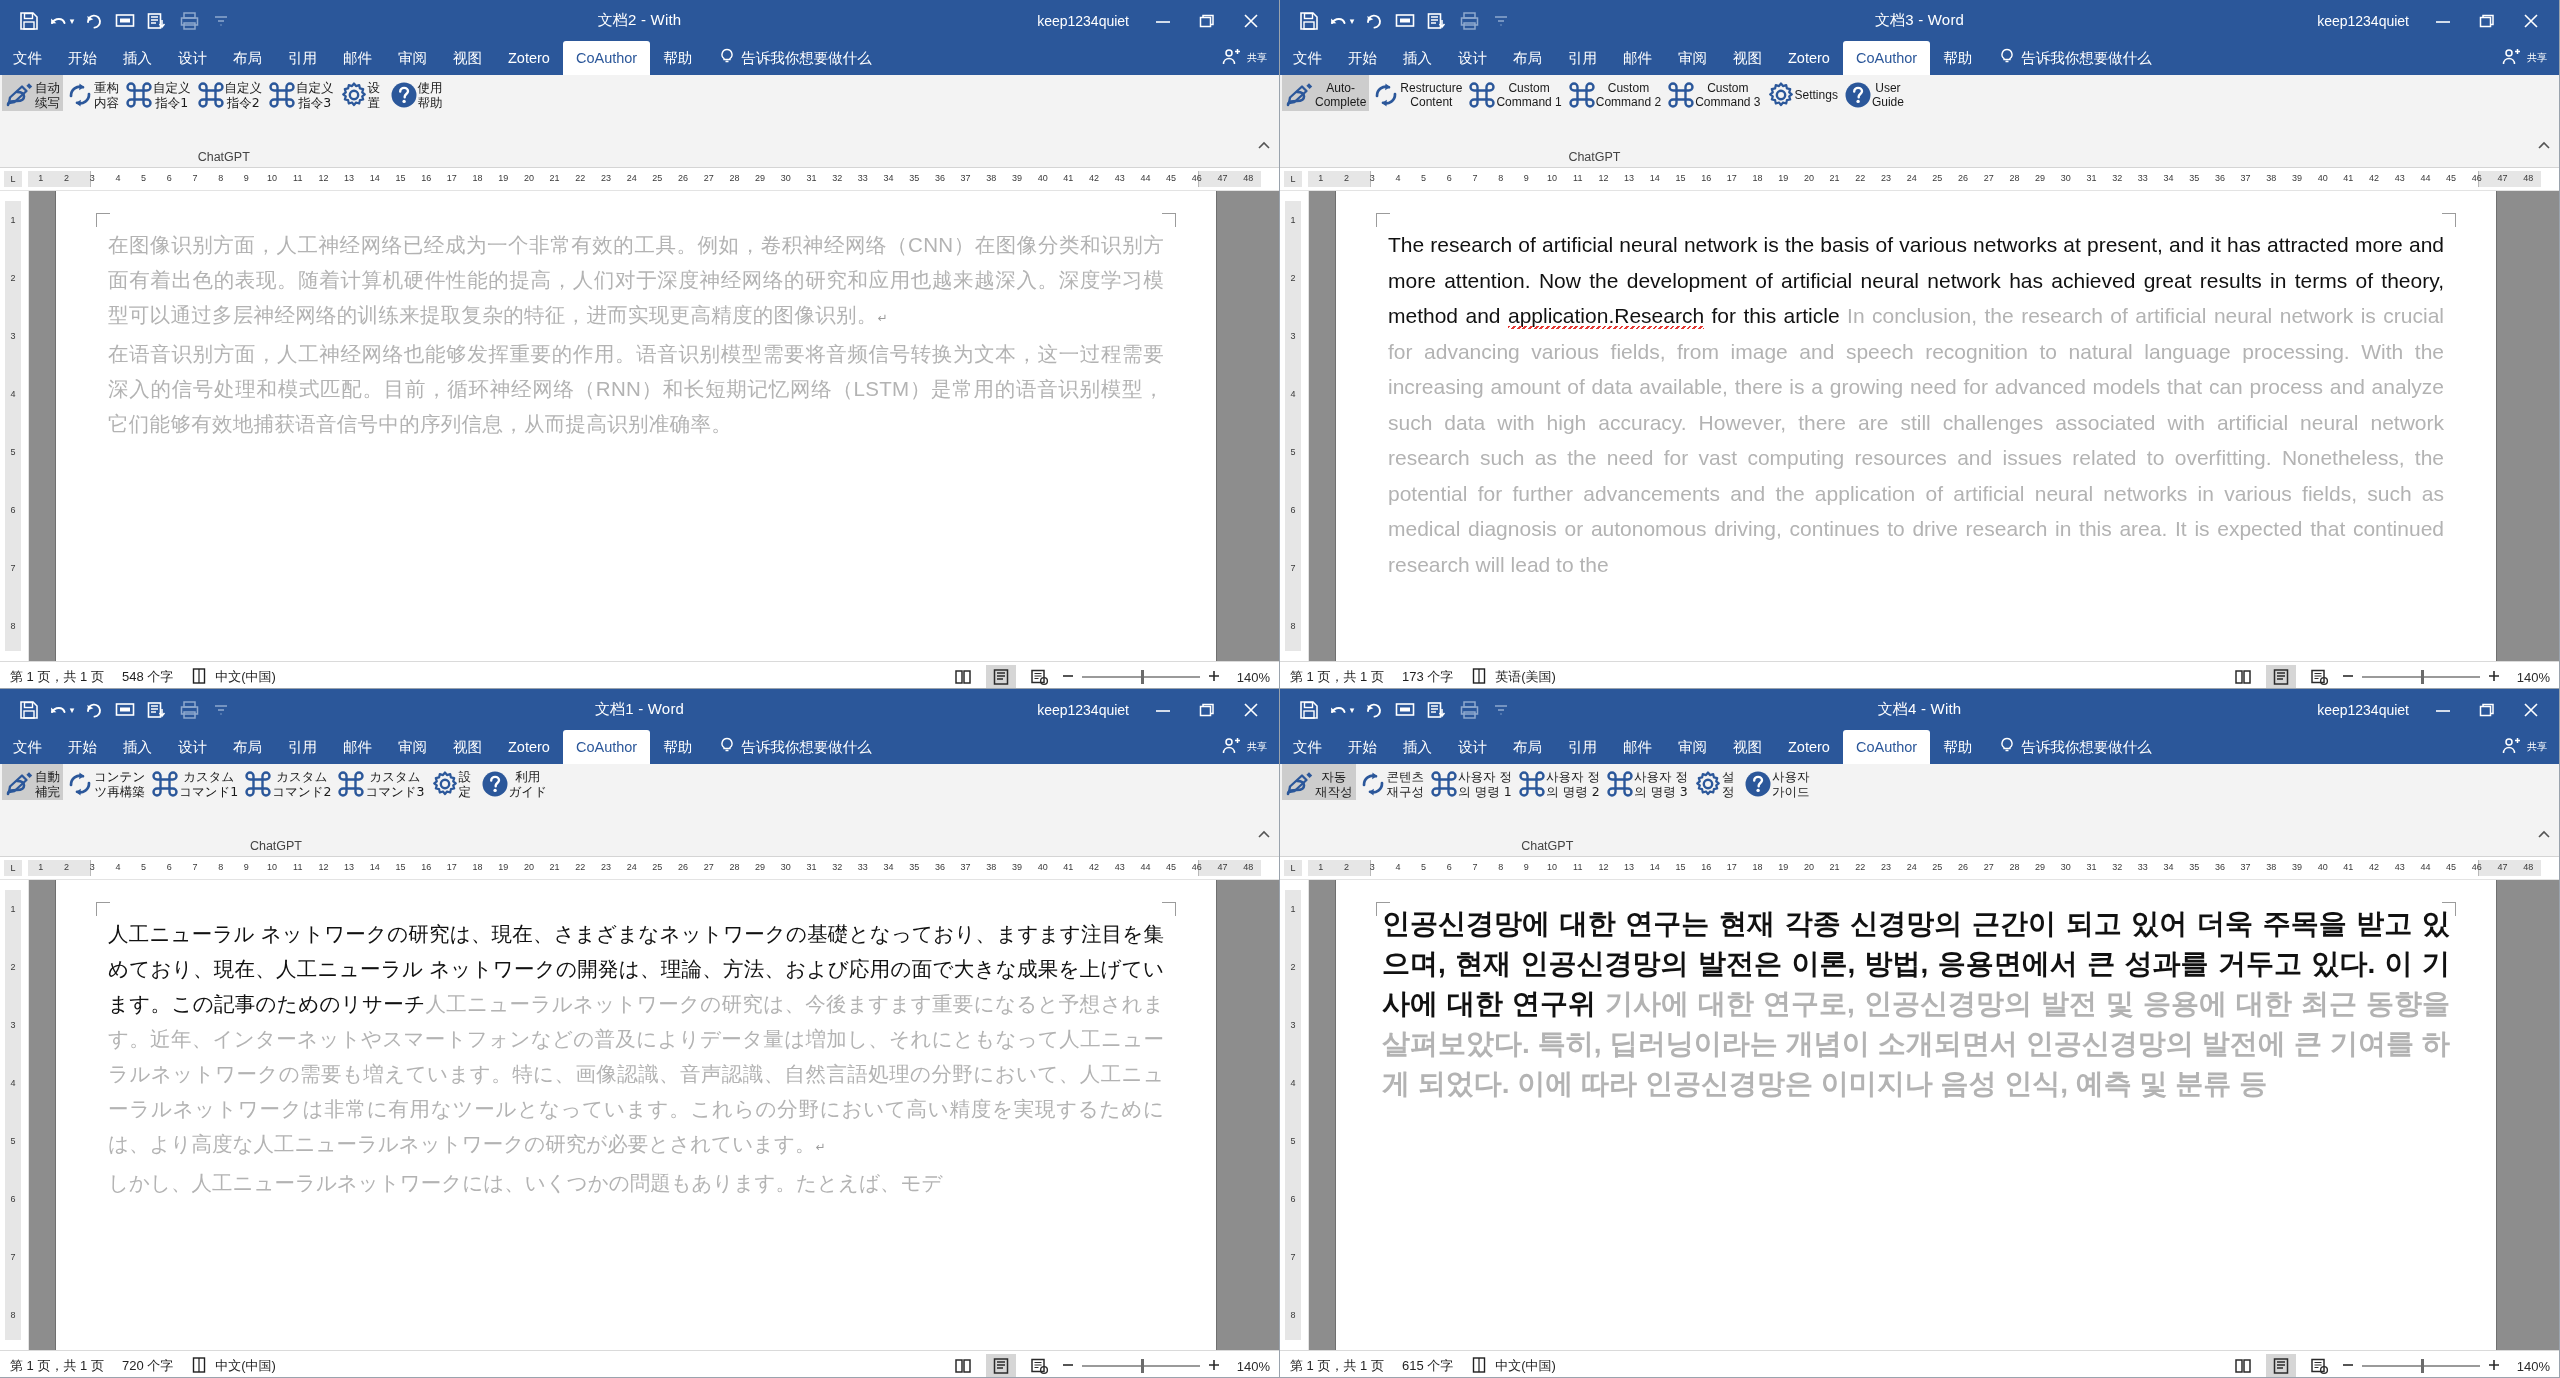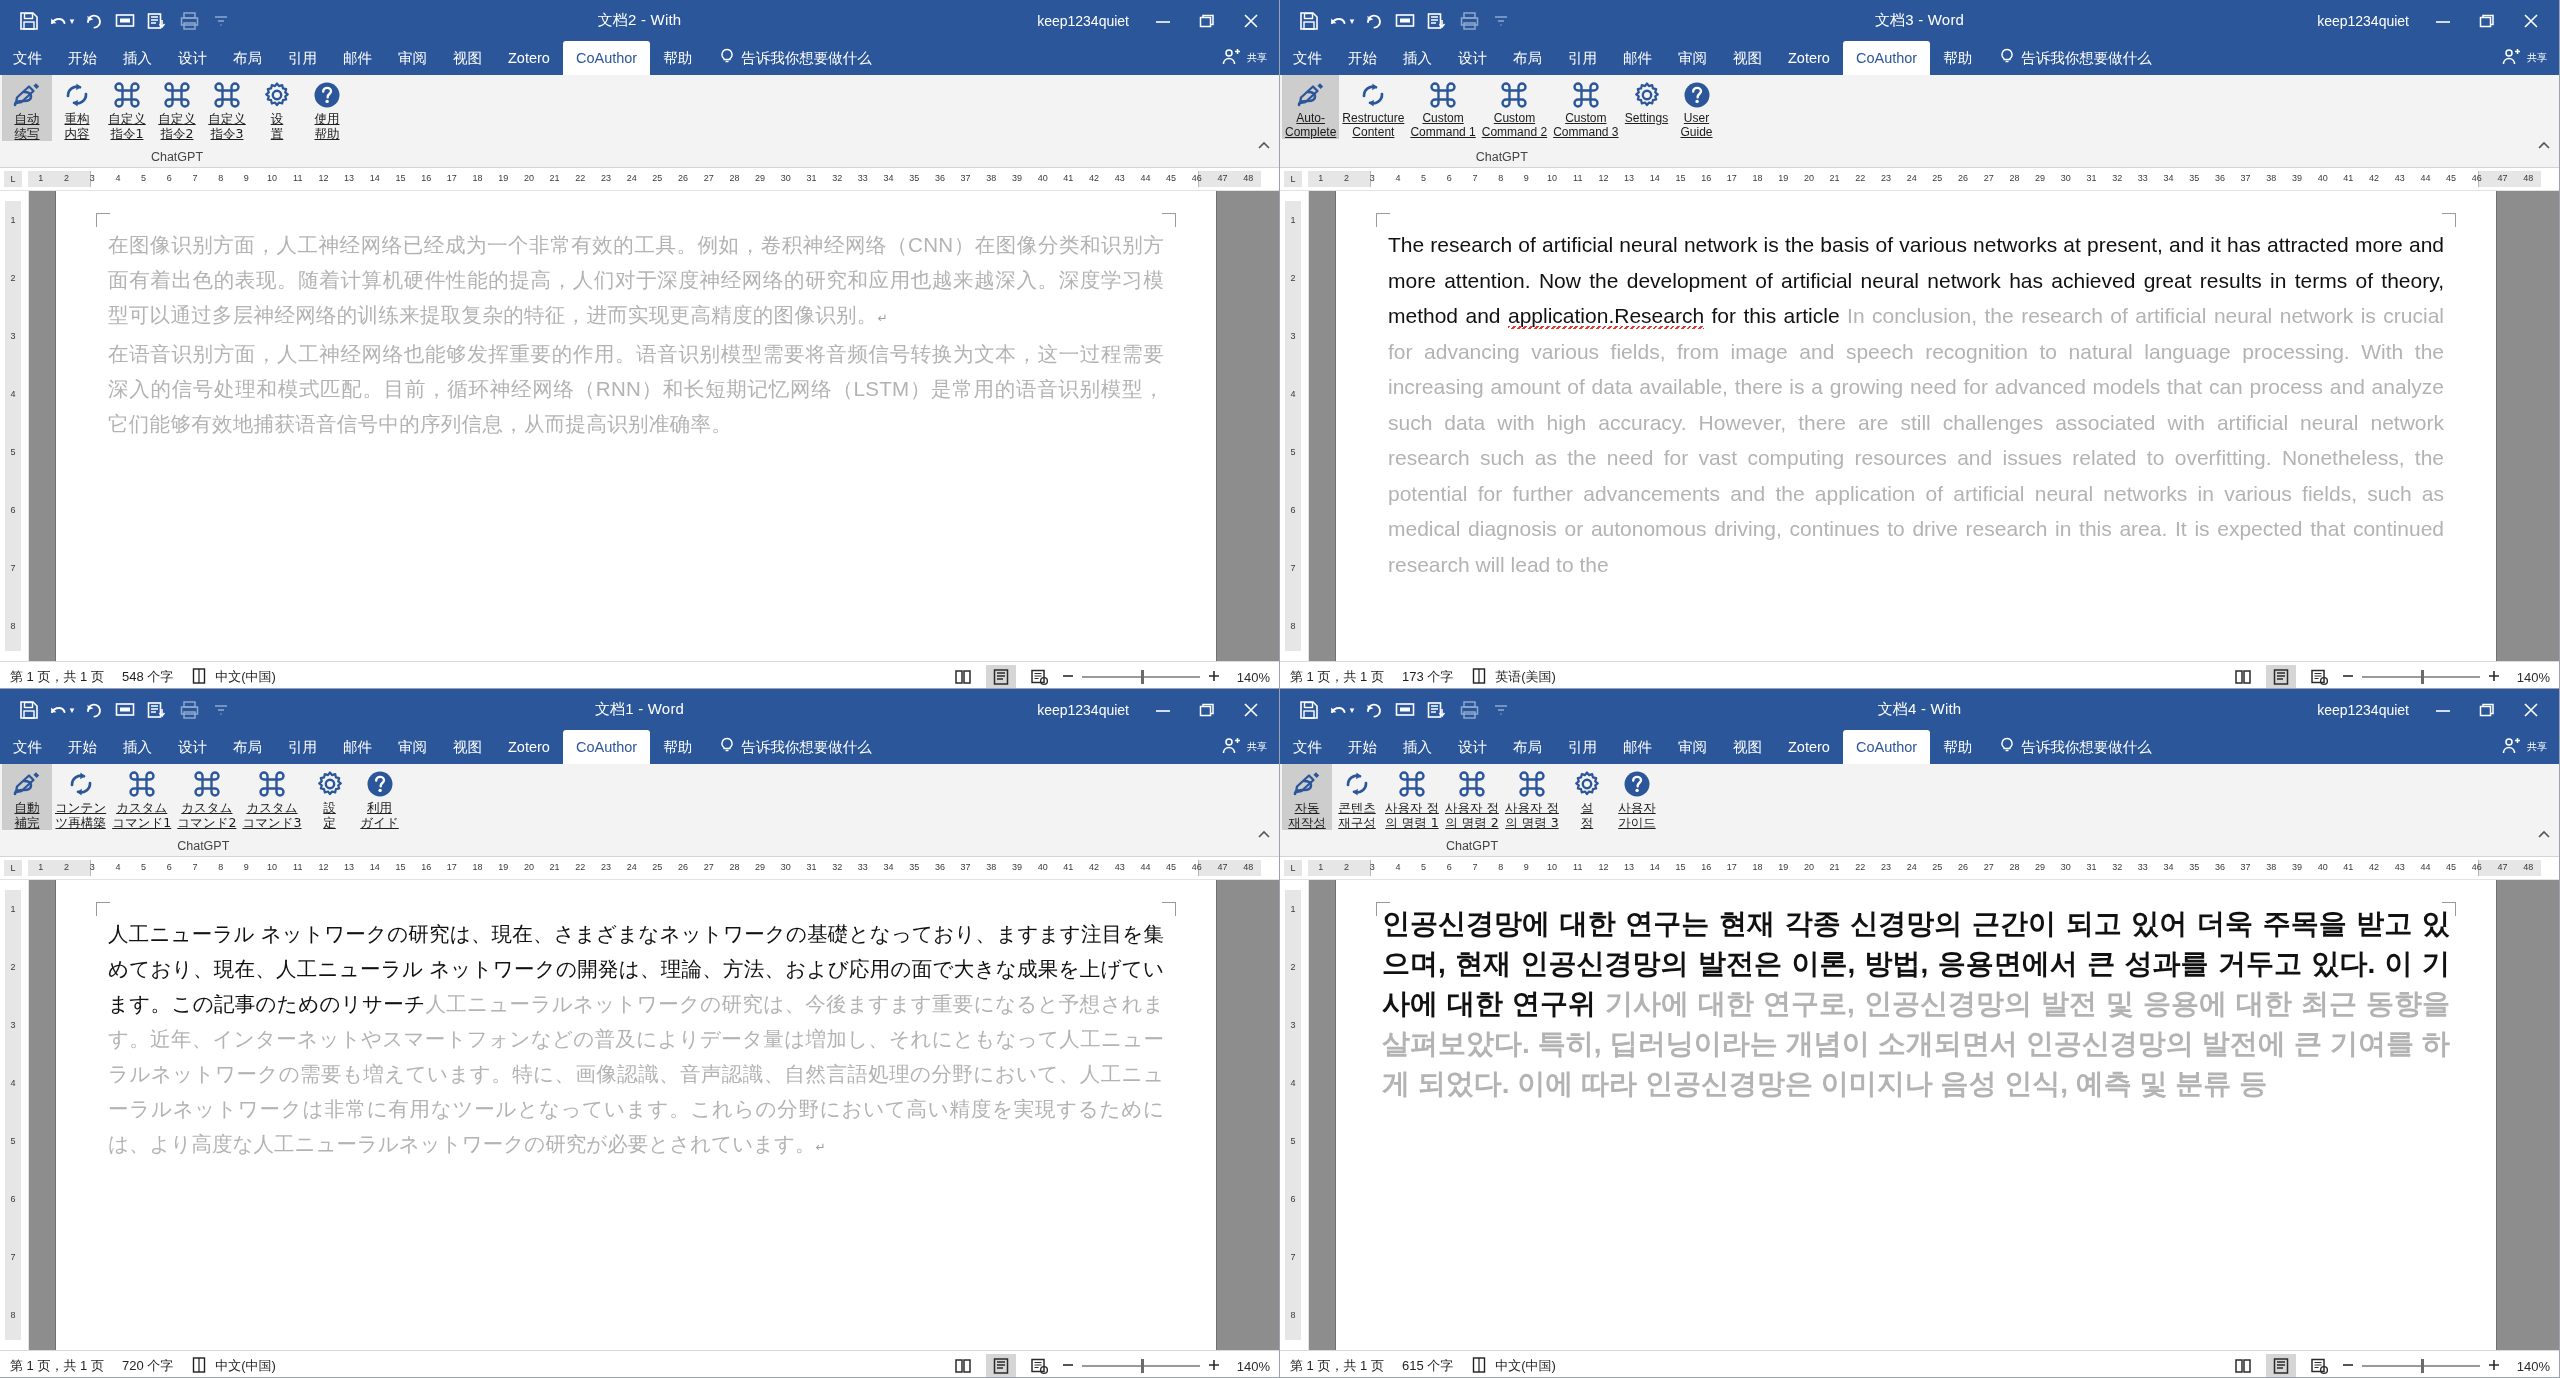--- a/index.html
+++ b/index.html
@@ -87,24 +87,23 @@
   }
   .group{
     position:absolute;left:0;top:0;bottom:0;
     display:flex;flex-direction:column;
     padding-left:2px;
   }
   .grow{display:flex;align-items:flex-start;height:72px;}
   .btn{
     min-width:44px;
     padding:3px 3px 0 3px;
-    display:flex;flex-direction:column;align-items:center;
+    display:flex;flex-direction:row;align-items:center;
     text-align:center;
     color:#1f1f1f;
-    text-decoration:underline;
   }
   .btn.sel{background:#cdcdcd;}
   .btn .ico{height:33px;display:flex;align-items:center;justify-content:center;color:#2b579a;}
   .btn .lbl{
     font-size:12px;line-height:14px;
     color:#1a1a1a;
     max-width:74px;
     word-break:break-word;
   }
   .btn .lbl.cjk{font-size:12.5px;line-height:15px;letter-spacing:0;}
@@ -1020,20 +1019,21 @@
           <span class="vtk" style="top:256px">5</span>
           <span class="vtk" style="top:314px">6</span>
           <span class="vtk" style="top:372px">7</span>
           <span class="vtk" style="top:430px">8</span>
         </div>
         <div class="page">
           <span class="mark m-tl"></span>
           <span class="mark m-tr"></span>
           <div class="content">
             <p class="para"><span class="c-black">人工ニューラル ネットワークの研究は、現在、さまざまなネットワークの基礎となっており、ますます注目を集めており、現在、人工ニューラル ネットワークの開発は、理論、方法、および応用の面で大きな成果を上げています。この記事のためのリサーチ</span><span class="c-gray">人工ニューラルネットワークの研究は、今後ますます重要になると予想されます。近年、インターネットやスマートフォンなどの普及によりデータ量は増加し、それにともなって人工ニューラルネットワークの需要も増えています。特に、画像認識、音声認識、自然言語処理の分野において、人工ニューラルネットワークは非常に有用なツールとなっています。これらの分野において高い精度を実現するためには、より高度な人工ニューラルネットワークの研究が必要とされています。</span><span class="pilcrow">↵</span></p>
+            <p class="para"><span class="c-gray">しかし、人工ニューラルネットワークには、いくつかの問題もあります。たとえば、モデ</span></p>
           </div>
         </div>
       </div>
       <div class="status">
         <span class="seg">第 1 页，共 1 页</span>
         <span class="seg">720 个字</span>
         <span class="bookicon"><svg width="16" height="18" viewBox="0 0 16 18">
             <rect x="2.5" y="2" width="11" height="14" fill="none" stroke="currentColor" stroke-width="1.4"></rect>
             <path d="M8 2v14" stroke="currentColor" stroke-width="1.2"></path>
           </svg></span>

